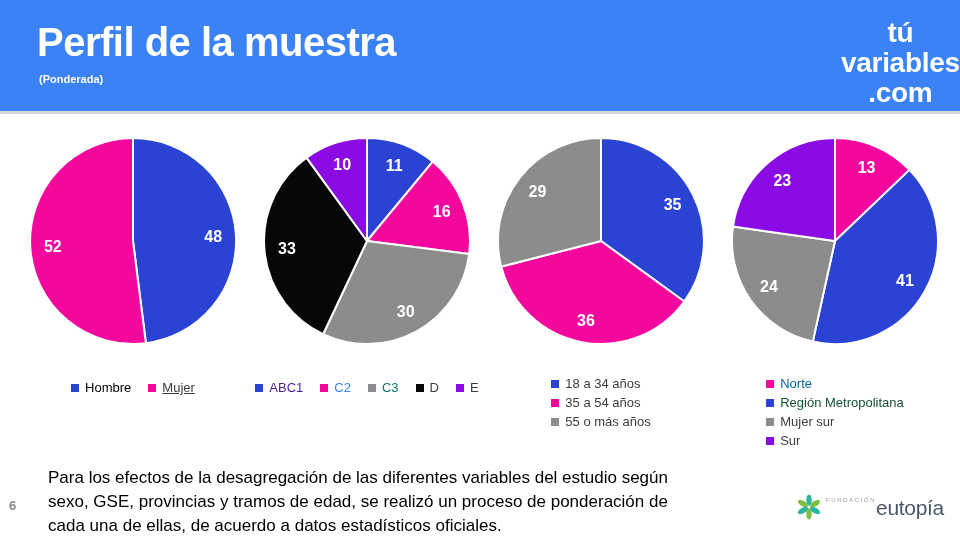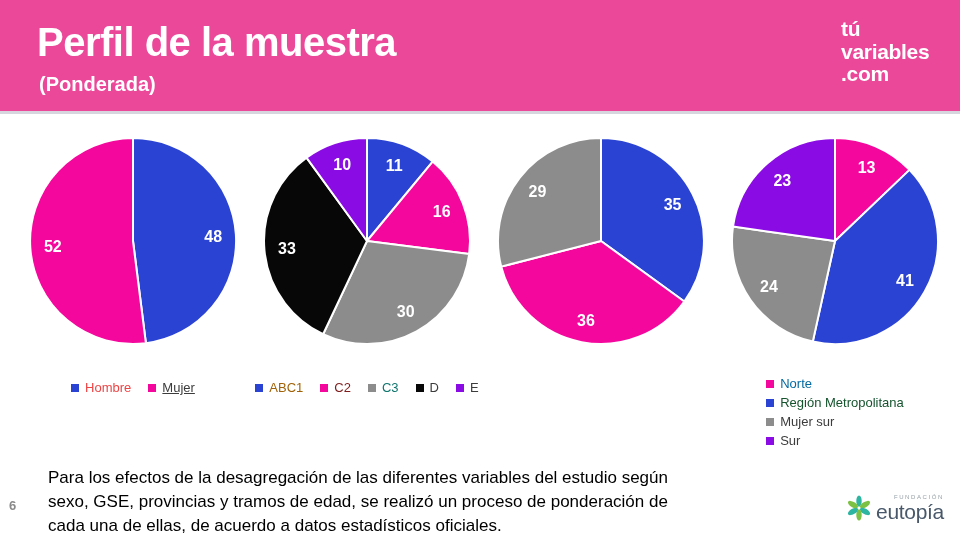--- a/index.html
+++ b/index.html
@@ -6,35 +6,36 @@
   html, body { width: 960px; height: 540px; }
   body {
     font-family: "Liberation Sans", sans-serif;
     background: #ffffff;
     position: relative;
     overflow: hidden;
   }
   
   .header {
     position: absolute; top: 0; left: 0; width: 960px; height: 114px;
-    background: #ec4899;
+    background: #3b82f6;
     border-bottom: 3px solid #d6d6de;
   }
   .title {
     position: absolute; left: 37px; top: 20px;
     font-size: 40px; font-weight: 700; color: #ffffff; letter-spacing: -0.5px;
   }
   .subtitle {
     position: absolute; left: 39px; top: 73px;
-    font-size: 20px; font-weight: 700; color: #ffffff;
+    font-size: 11px; font-weight: 700; color: #ffffff;
   }
   .brand {
     position: absolute; left: 841px; top: 18px;
-    color: #ffffff; font-weight: 700; font-size: 21px; line-height: 1.08;
+    color: #ffffff; font-weight: 700; font-size: 28px; line-height: 1.08;
     letter-spacing: -0.3px;
+    text-align: center;
   }
   
   .charts-row {
     position: absolute; top: 133px; left: 20px; width: 928px;
     display: flex; justify-content: space-between;
   }
   .chart-cell {
     width: 226px;
     display: flex; flex-direction: column; align-items: center;
   }
@@ -58,21 +59,21 @@
   }
   .page-number {
     position: absolute; left: 9px; top: 498px;
     font-size: 13px; font-weight: 700; color: #8a8a8a;
   }
   .eutopia {
     position: absolute; right: 16px; top: 494px;
     display: flex; align-items: center; gap: 4px;
   }
   .eutopia .flower { width: 26px; height: 26px; }
-  .eutopia .wordmark { display: flex; flex-direction: column; line-height: 1; align-items: flex-end; }
+  .eutopia .wordmark { display: flex; flex-direction: row; line-height: 1; }
   .eutopia .wordmark .small {
     font-size: 6px; letter-spacing: 1.6px; color: #97a0a8; margin-bottom: 1px;
   }
   .eutopia .wordmark .big {
     font-size: 21px; color: #48586a; letter-spacing: -0.3px;
   }
 </style>
 </head>
 <body>
 
@@ -90,21 +91,21 @@
   <div class="chart-cell">
     <svg class="pie" viewBox="0 0 216 216">
         <path d="M 108 108 L 108.0 5.0 A 103 103 0 0 1 120.9 210.2 Z" fill="#2b43d2" stroke="#ffffff" stroke-width="2" stroke-linejoin="round"></path>
         <text x="188.2" y="103.0" text-anchor="middle" dy="0.35em" class="slice-label">48</text>
         <path d="M 108 108 L 120.9 210.2 A 103 103 0 1 1 108.0 5.0 Z" fill="#f4079c" stroke="#ffffff" stroke-width="2" stroke-linejoin="round"></path>
         <text x="27.8" y="113.0" text-anchor="middle" dy="0.35em" class="slice-label">52</text>
       </svg>
     <div class="legend horizontal">
         <div class="legend-item">
           <span class="swatch" style="background: rgb(43, 67, 210);"></span>
-          <span style="color: #ef4444;">Hombre</span>
+          <span style="color: #000000;">Hombre</span>
         </div>
         <div class="legend-item">
           <span class="swatch" style="background: rgb(244, 7, 156);"></span>
           <span style="color: rgb(60, 60, 60); text-decoration: underline;">Mujer</span>
         </div>
       </div>
   </div>
   <div class="chart-cell">
     <svg class="pie" viewBox="0 0 216 216">
         <path d="M 108 108 L 108.0 5.0 A 103 103 0 0 1 173.7 28.6 Z" fill="#2b43d2" stroke="#ffffff" stroke-width="2" stroke-linejoin="round"></path>
@@ -114,25 +115,25 @@
         <path d="M 108 108 L 210.2 120.9 A 103 103 0 0 1 64.1 201.2 Z" fill="#8c8c8c" stroke="#ffffff" stroke-width="2" stroke-linejoin="round"></path>
         <text x="146.7" y="178.4" text-anchor="middle" dy="0.35em" class="slice-label">30</text>
         <path d="M 108 108 L 64.1 201.2 A 103 103 0 0 1 47.5 24.7 Z" fill="#070707" stroke="#ffffff" stroke-width="2" stroke-linejoin="round"></path>
         <text x="28.0" y="115.6" text-anchor="middle" dy="0.35em" class="slice-label">33</text>
         <path d="M 108 108 L 47.5 24.7 A 103 103 0 0 1 108.0 5.0 Z" fill="#8a0be3" stroke="#ffffff" stroke-width="2" stroke-linejoin="round"></path>
         <text x="83.2" y="31.6" text-anchor="middle" dy="0.35em" class="slice-label">10</text>
       </svg>
     <div class="legend horizontal">
         <div class="legend-item">
           <span class="swatch" style="background: rgb(43, 67, 210);"></span>
-          <span style="color: #a16207;">ABC1</span>
-        </div>
-        <div class="legend-item">
-          <span class="swatch" style="background: rgb(244, 7, 156);"></span>
-          <span style="color: #7f1d1d;">C2</span>
+          <span style="color: #4c1d95;">ABC1</span>
+        </div>
+        <div class="legend-item">
+          <span class="swatch" style="background: rgb(244, 7, 156);"></span>
+          <span style="color: #3b82f6;">C2</span>
         </div>
         <div class="legend-item">
           <span class="swatch" style="background: rgb(140, 140, 140);"></span>
           <span style="color: #0f766e;">C3</span>
         </div>
         <div class="legend-item">
           <span class="swatch" style="background: rgb(7, 7, 7);"></span>
           <span style="color: rgb(60, 60, 60);">D</span>
         </div>
         <div class="legend-item">
@@ -143,20 +144,34 @@
   </div>
   <div class="chart-cell">
     <svg class="pie" viewBox="0 0 216 216">
         <path d="M 108 108 L 108.0 5.0 A 103 103 0 0 1 191.3 168.5 Z" fill="#2b43d2" stroke="#ffffff" stroke-width="2" stroke-linejoin="round"></path>
         <text x="179.6" y="71.5" text-anchor="middle" dy="0.35em" class="slice-label">35</text>
         <path d="M 108 108 L 191.3 168.5 A 103 103 0 0 1 8.2 133.6 Z" fill="#f4079c" stroke="#ffffff" stroke-width="2" stroke-linejoin="round"></path>
         <text x="92.9" y="186.9" text-anchor="middle" dy="0.35em" class="slice-label">36</text>
         <path d="M 108 108 L 8.2 133.6 A 103 103 0 0 1 108.0 5.0 Z" fill="#8c8c8c" stroke="#ffffff" stroke-width="2" stroke-linejoin="round"></path>
         <text x="44.5" y="58.8" text-anchor="middle" dy="0.35em" class="slice-label">29</text>
       </svg>
+    <div class="legend vertical">
+        <div class="legend-item">
+          <span class="swatch" style="background: rgb(43, 67, 210);"></span>
+          <span style="color: rgb(60, 60, 60);">18 a 34 años</span>
+        </div>
+        <div class="legend-item">
+          <span class="swatch" style="background: rgb(244, 7, 156);"></span>
+          <span style="color: rgb(60, 60, 60);">35 a 54 años</span>
+        </div>
+        <div class="legend-item">
+          <span class="swatch" style="background: rgb(140, 140, 140);"></span>
+          <span style="color: rgb(60, 60, 60);">55 o más años</span>
+        </div>
+      </div>
   </div>
   <div class="chart-cell">
     <svg class="pie" viewBox="0 0 216 216">
         <path d="M 108 108 L 108.0 5.0 A 103 103 0 0 1 182.5 36.9 Z" fill="#f4079c" stroke="#ffffff" stroke-width="2" stroke-linejoin="round"></path>
         <text x="139.6" y="34.1" text-anchor="middle" dy="0.35em" class="slice-label">13</text>
         <path d="M 108 108 L 182.5 36.9 A 103 103 0 0 1 85.8 208.6 Z" fill="#2b43d2" stroke="#ffffff" stroke-width="2" stroke-linejoin="round"></path>
         <text x="178.0" y="147.4" text-anchor="middle" dy="0.35em" class="slice-label">41</text>
         <path d="M 108 108 L 85.8 208.6 A 103 103 0 0 1 6.0 93.6 Z" fill="#8c8c8c" stroke="#ffffff" stroke-width="2" stroke-linejoin="round"></path>
         <text x="42.0" y="153.8" text-anchor="middle" dy="0.35em" class="slice-label">24</text>
         <path d="M 108 108 L 6.0 93.6 A 103 103 0 0 1 108.0 5.0 Z" fill="#8a0be3" stroke="#ffffff" stroke-width="2" stroke-linejoin="round"></path>

